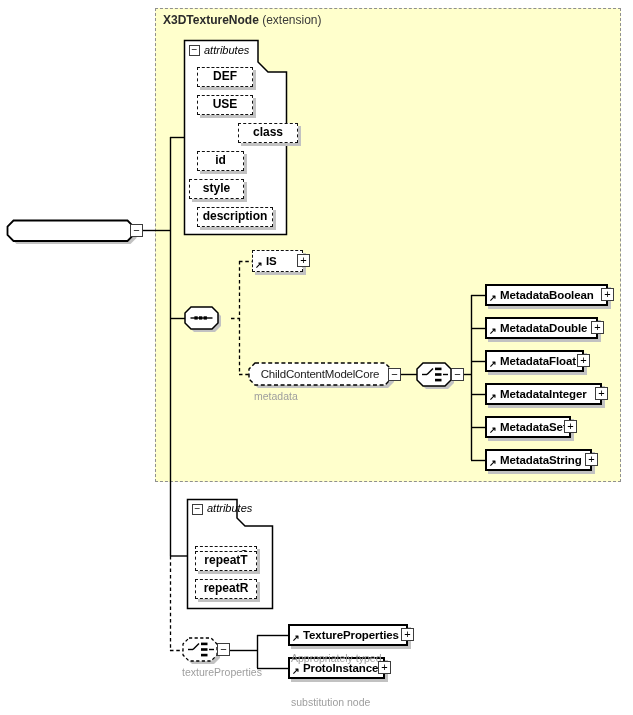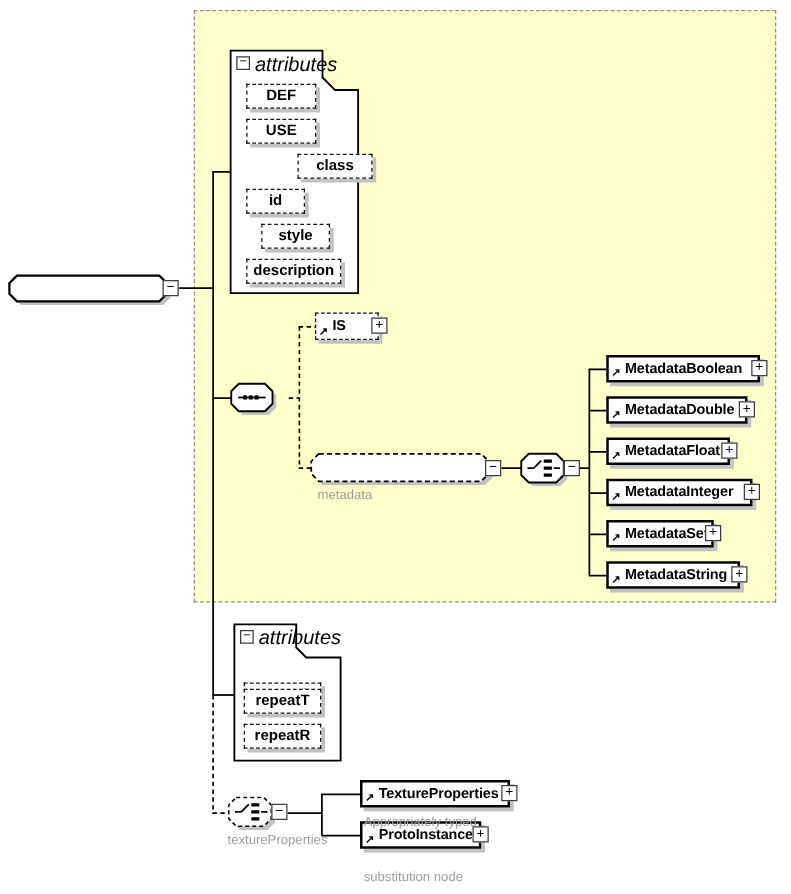--- a/index.html
+++ b/index.html
@@ -29,35 +29,36 @@
 
   
   .pm{position:absolute;z-index:4;width:13px;height:13px;background:#fff;border:1px solid #3c3c3c;
       box-sizing:border-box;font-size:11px;line-height:10px;text-align:center;color:#000;
       font-weight:normal;}
 
   
   .tabminus{position:absolute;z-index:4;width:11px;height:11px;background:#fff;border:1px solid #3c3c3c;
       box-sizing:border-box;font-size:10px;line-height:8px;text-align:center;color:#000;}
 
-  .tablabel{position:absolute;z-index:4;font-style:italic;font-size:16px;color:#000;white-space:nowrap;}
+  .tablabel{position:absolute;z-index:4;font-style:italic;font-size:11px;color:#000;white-space:nowrap;}
 
   .overlabel{position:absolute;z-index:3;display:flex;align-items:center;justify-content:center;
              font-size:12px;color:#000;white-space:nowrap;}
   .overlabel.bold{font-weight:bold;}
   .overlabel.ccmc{font-size:11.5px;letter-spacing:-0.2px;color:#222;}
 
   .gray{position:absolute;z-index:3;font-size:10.5px;color:#9e9e9e;white-space:nowrap;line-height:12px;}
 </style>
 </head>
 <body>
 
 <div id="stage">
 
   <div class="ext-panel"></div>
+  <div class="ext-header"><b>X3DTextureNode</b>&nbsp;<span>(extension)</span></div>
 
   <svg class="wires" width="633" height="715" viewBox="0 0 633 715">
 
     <g stroke="#000" stroke-width="1.4" fill="none">
       <path d="M143,230.5 H170"></path>
       <path d="M170.5,137 V556"></path>
       <path d="M170,137.5 H184"></path>
       <path d="M170,318.5 H185"></path>
       <path d="M170,556 H187.5"></path>
       <path d="M401,374.5 H417"></path>
@@ -141,29 +142,30 @@
 
   <div class="pm" style="left:130px;top:224px;">−</div>
 
   <div class="tabminus" style="left:189px;top:45px;">−</div>
   <div class="tablabel" style="left:204px;top:44px;">attributes</div>
 
   <div class="pill" style="left:197px;top:67px;width:56px;">DEF</div>
   <div class="pill" style="left:197px;top:95px;width:56px;">USE</div>
   <div class="pill" style="left:197px;top:123px;width:60px;margin-left:41px;">class</div>
   <div class="pill" style="left:197px;top:151px;width:47px;">id</div>
-  <div class="pill" style="left:209px;top:179px;width:55px;">style</div>
+  <div class="pill" style="left:189px;top:179px;width:55px;">style</div>
   <div class="pill" style="left:197px;top:207px;width:76px;">description</div>
 
   <div class="elem dashed" style="left:252px;top:250px;width:51px;">
     <span class="ref">↗</span>
     <span>IS</span>
   </div>
   <div class="pm" style="left:297px;top:254px;">+</div>
 
+  <div class="overlabel ccmc" style="left:252px;top:363px;width:136px;height:21px;">ChildContentModelCore</div>
   <div class="pm" style="left:388px;top:368px;">−</div>
   <div class="gray" style="left:254px;top:390px;">metadata</div>
   <div class="pm" style="left:451px;top:368px;">−</div>
 
   <div class="elem" style="left:485px;top:284px;width:123px;">
     <span class="ref">↗</span>
     <span>MetadataBoolean</span>
   </div>
   <div class="pm" style="left:601px;top:288px;">+</div>
 

